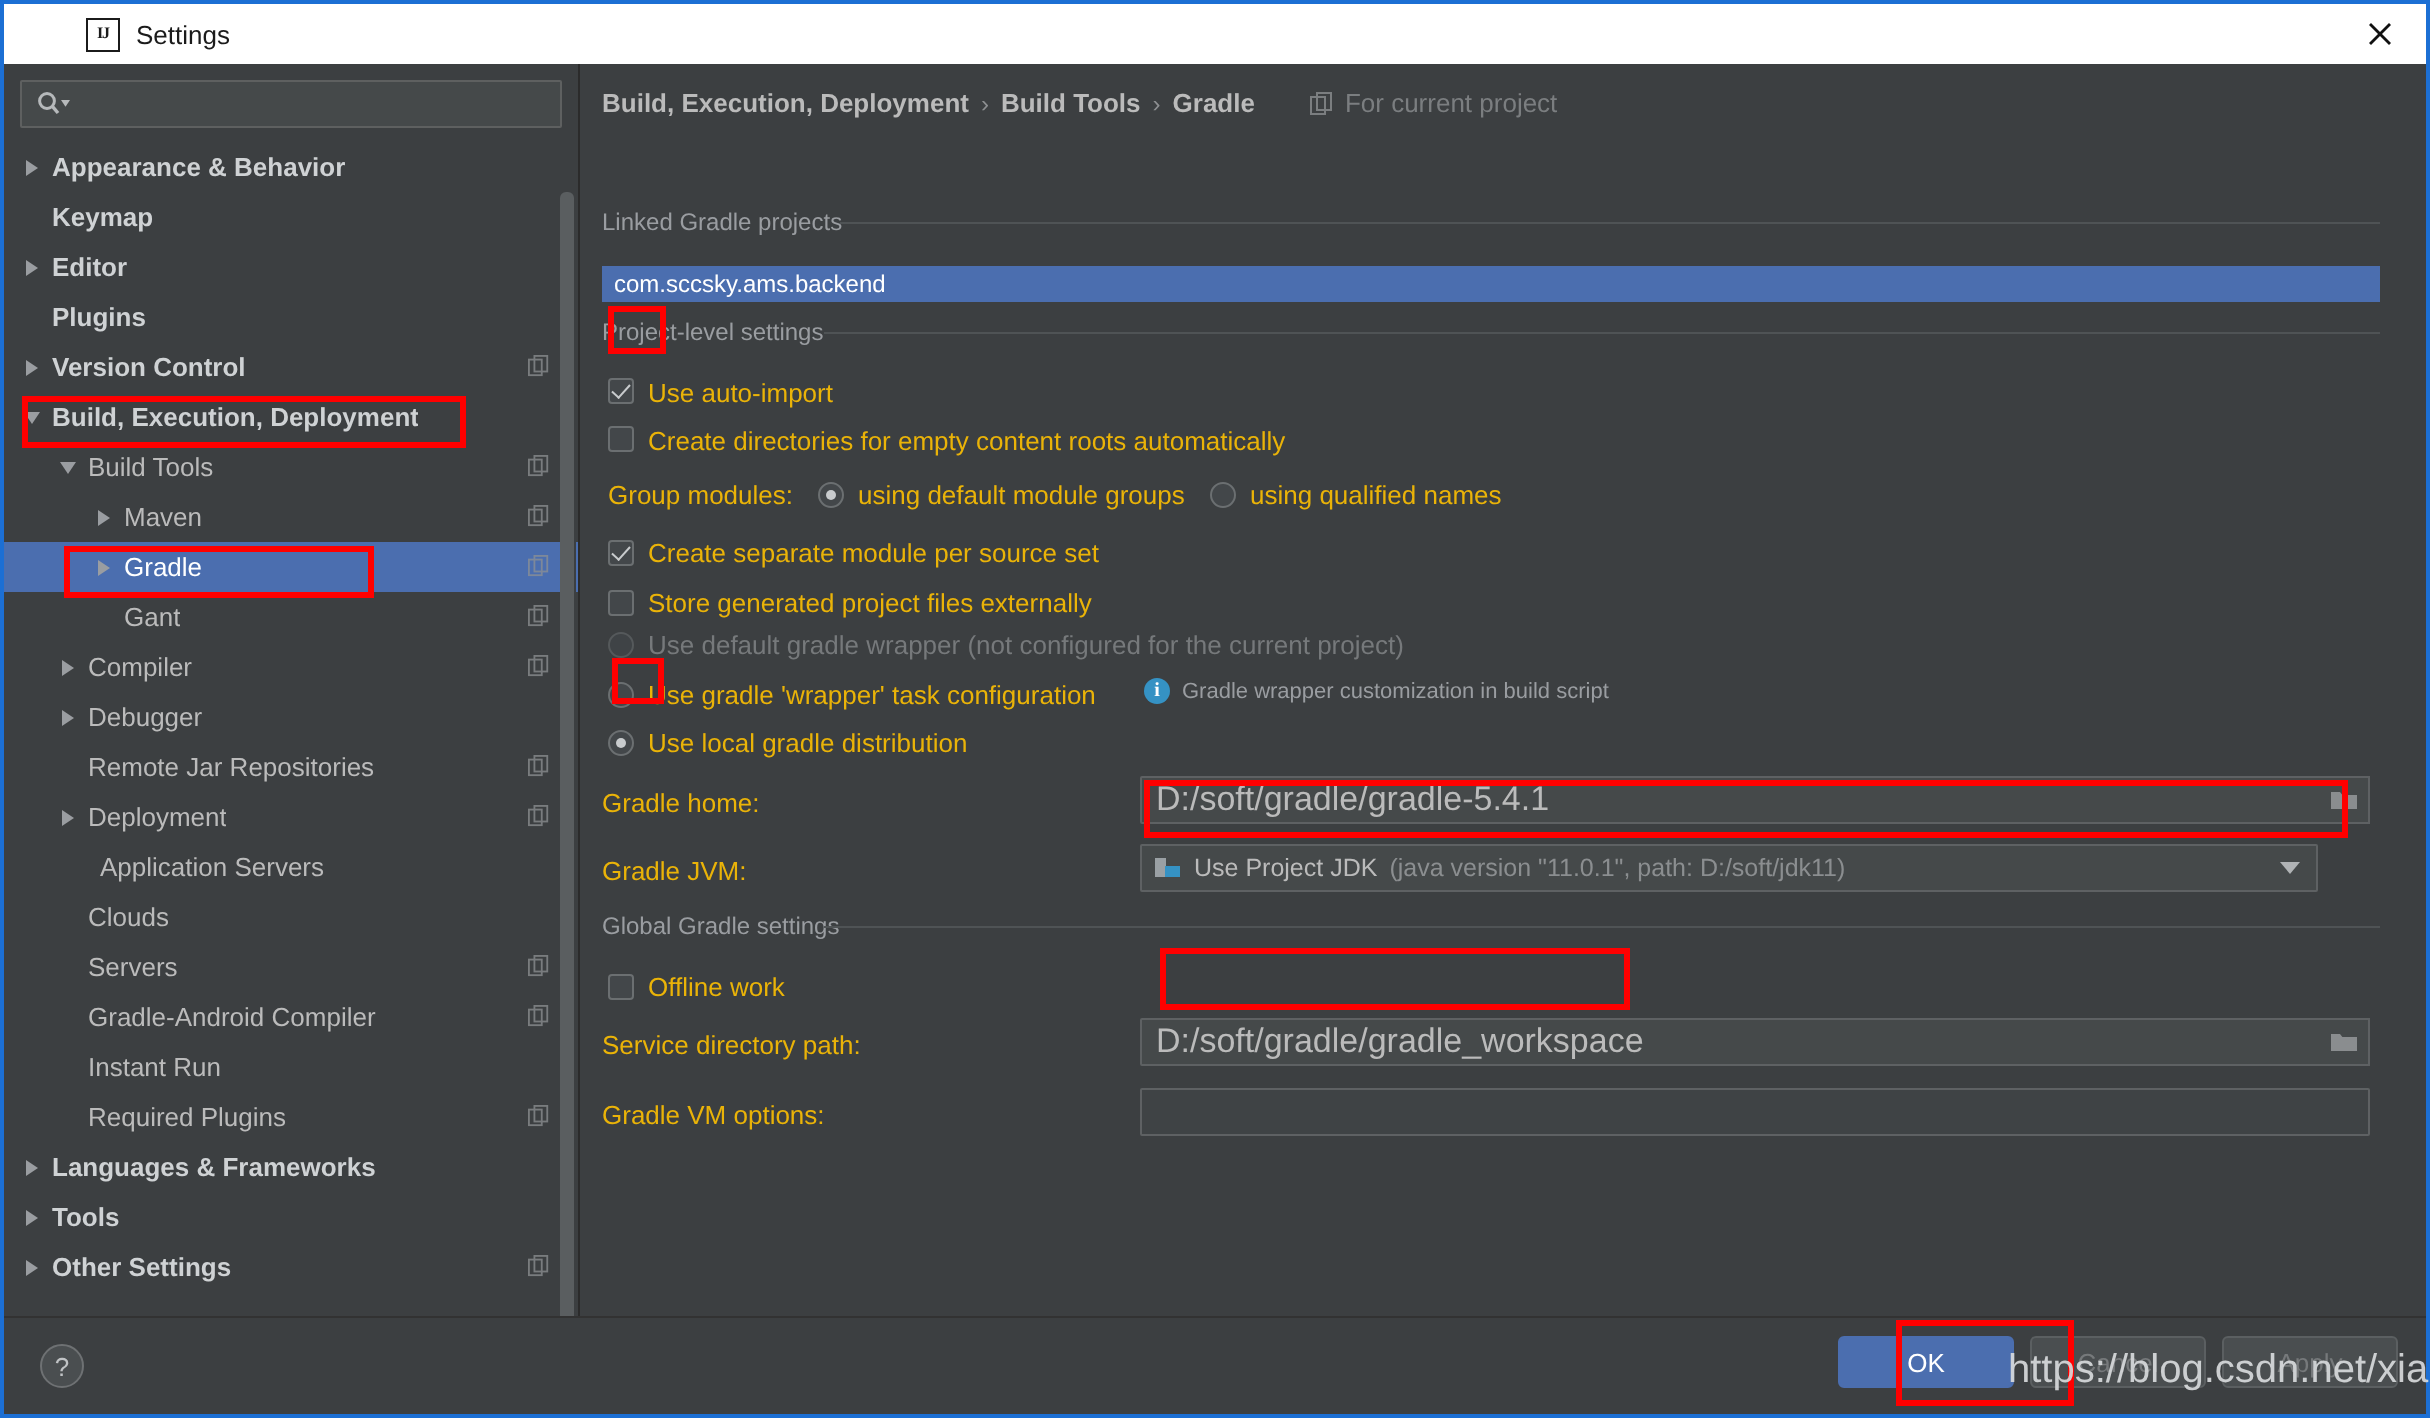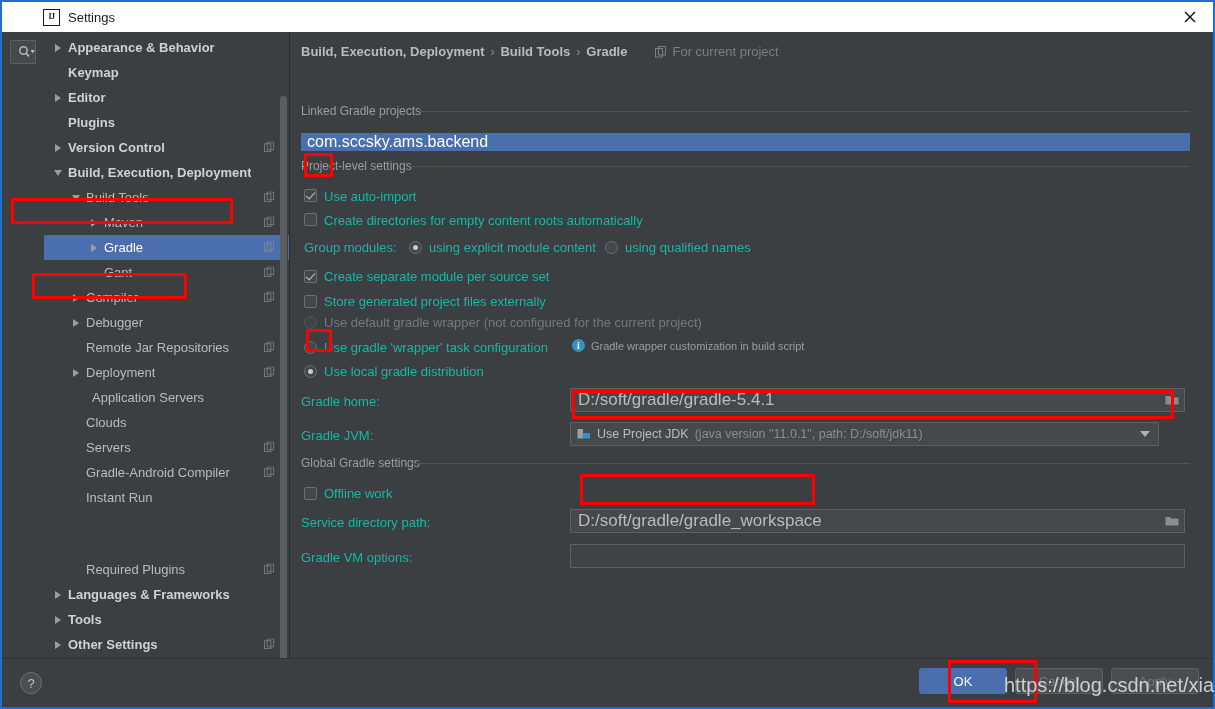--- a/index.html
+++ b/index.html
@@ -43,21 +43,21 @@
   
   .body {
     flex: 1 1 auto; display: flex; position: relative;
     background: #3c3f41;
     min-height: 0;
   }
   
   .sidebar {
     width: 288px; flex: 0 0 288px;
     background: #3c3f41;
-    display: flex; flex-direction: row;
+    display: flex; flex-direction: column;
     position: relative;
     border-right: 1px solid #2b2b2b;
     overflow: hidden;
   }
   .search-wrap { padding: 8px 8px 4px 8px; }
   .search-box {
     height: 24px; background: #45494a;
     border: 1px solid #5e6060;
     display: flex; align-items: center; padding-left: 7px;
     border-radius: 1px;
@@ -121,25 +121,25 @@
   }
   .group-label {
     position: absolute; font-size: 12px; color: #9a9da1;
     background: #3c3f41; padding-right: 6px;
   }
   .group-line {
     position: absolute; height: 1px; background: #4f5355;
   }
   .linked-item {
     position: absolute; background: #4b6eaf; color: #ffffff;
-    font-size: 16px; display: flex; align-items: center;
+    font-size: 12px; display: flex; align-items: center;
     padding-left: 6px;
   }
   .row-label {
-    position: absolute; font-size: 13px; color: #14b8a6; white-space: nowrap;
+    position: absolute; font-size: 13px; color: #eab308; white-space: nowrap;
   }
   .chk {
     width: 13px; height: 13px; border: 1px solid #6b6f71;
     background: #43474a; border-radius: 2px;
     position: absolute;
   }
   .chk.checked::after {
     content: ""; position: absolute; left: 3px; top: 0px;
     width: 4px; height: 8px; border: solid #c8cbcd;
     border-width: 0 1.6px 1.6px 0; transform: rotate(42deg);
@@ -363,21 +363,21 @@
             <span class="tree-label">Gradle-Android Compiler</span>
             <span class="copy-ic"><svg width="11" height="11" viewBox="0 0 12 12">
                 <rect x="0.5" y="2.5" width="7" height="8.5" fill="none" stroke="#8e9193" stroke-width="1"></rect>
                 <rect x="3.5" y="0.5" width="7" height="8.5" fill="none" stroke="#8e9193" stroke-width="1"></rect>
               </svg></span>
           </div>
           <div class="tree-row" style="padding-left: 26px;">
             <span class="arrow"></span>
             <span class="tree-label">Instant Run</span>
           </div>
-          <div class="tree-row" style="padding-left: 26px; margin-top: 47px;">
+          <div class="tree-row" style="padding-left: 26px;">
             <span class="arrow"></span>
             <span class="tree-label">Required Plugins</span>
             <span class="copy-ic"><svg width="11" height="11" viewBox="0 0 12 12">
                 <rect x="0.5" y="2.5" width="7" height="8.5" fill="none" stroke="#8e9193" stroke-width="1"></rect>
                 <rect x="3.5" y="0.5" width="7" height="8.5" fill="none" stroke="#8e9193" stroke-width="1"></rect>
               </svg></span>
           </div>
           <div class="tree-row bold" style="padding-left: 8px;">
             <span class="arrow right"></span>
             <span class="tree-label">Languages &amp; Frameworks</span>
@@ -426,21 +426,21 @@
       <div class="group-line" style="left:122px; top:134px; width:778px;"></div>
 
       <div class="chk checked" style="left:14px; top:157px;"></div>
       <div class="row-label" style="left:34px; top:157px;">Use auto-import</div>
 
       <div class="chk" style="left:14px; top:181px;"></div>
       <div class="row-label" style="left:34px; top:181px;">Create directories for empty content roots automatically</div>
 
       <div class="row-label" style="left:14px; top:208px;">Group modules:</div>
       <div class="radio on" style="left:119px; top:209px;"></div>
-      <div class="row-label" style="left:139px; top:208px;">using explicit module content</div>
+      <div class="row-label" style="left:139px; top:208px;">using default module groups</div>
       <div class="radio" style="left:315px; top:209px;"></div>
       <div class="row-label" style="left:335px; top:208px;">using qualified names</div>
 
       <div class="chk checked" style="left:14px; top:238px;"></div>
       <div class="row-label" style="left:34px; top:237px;">Create separate module per source set</div>
 
       <div class="chk" style="left:14px; top:263px;"></div>
       <div class="row-label" style="left:34px; top:262px;text-align:right;">Store generated project files externally</div>
 
       <div class="radio dim" style="left:14px; top:284px;"></div>

